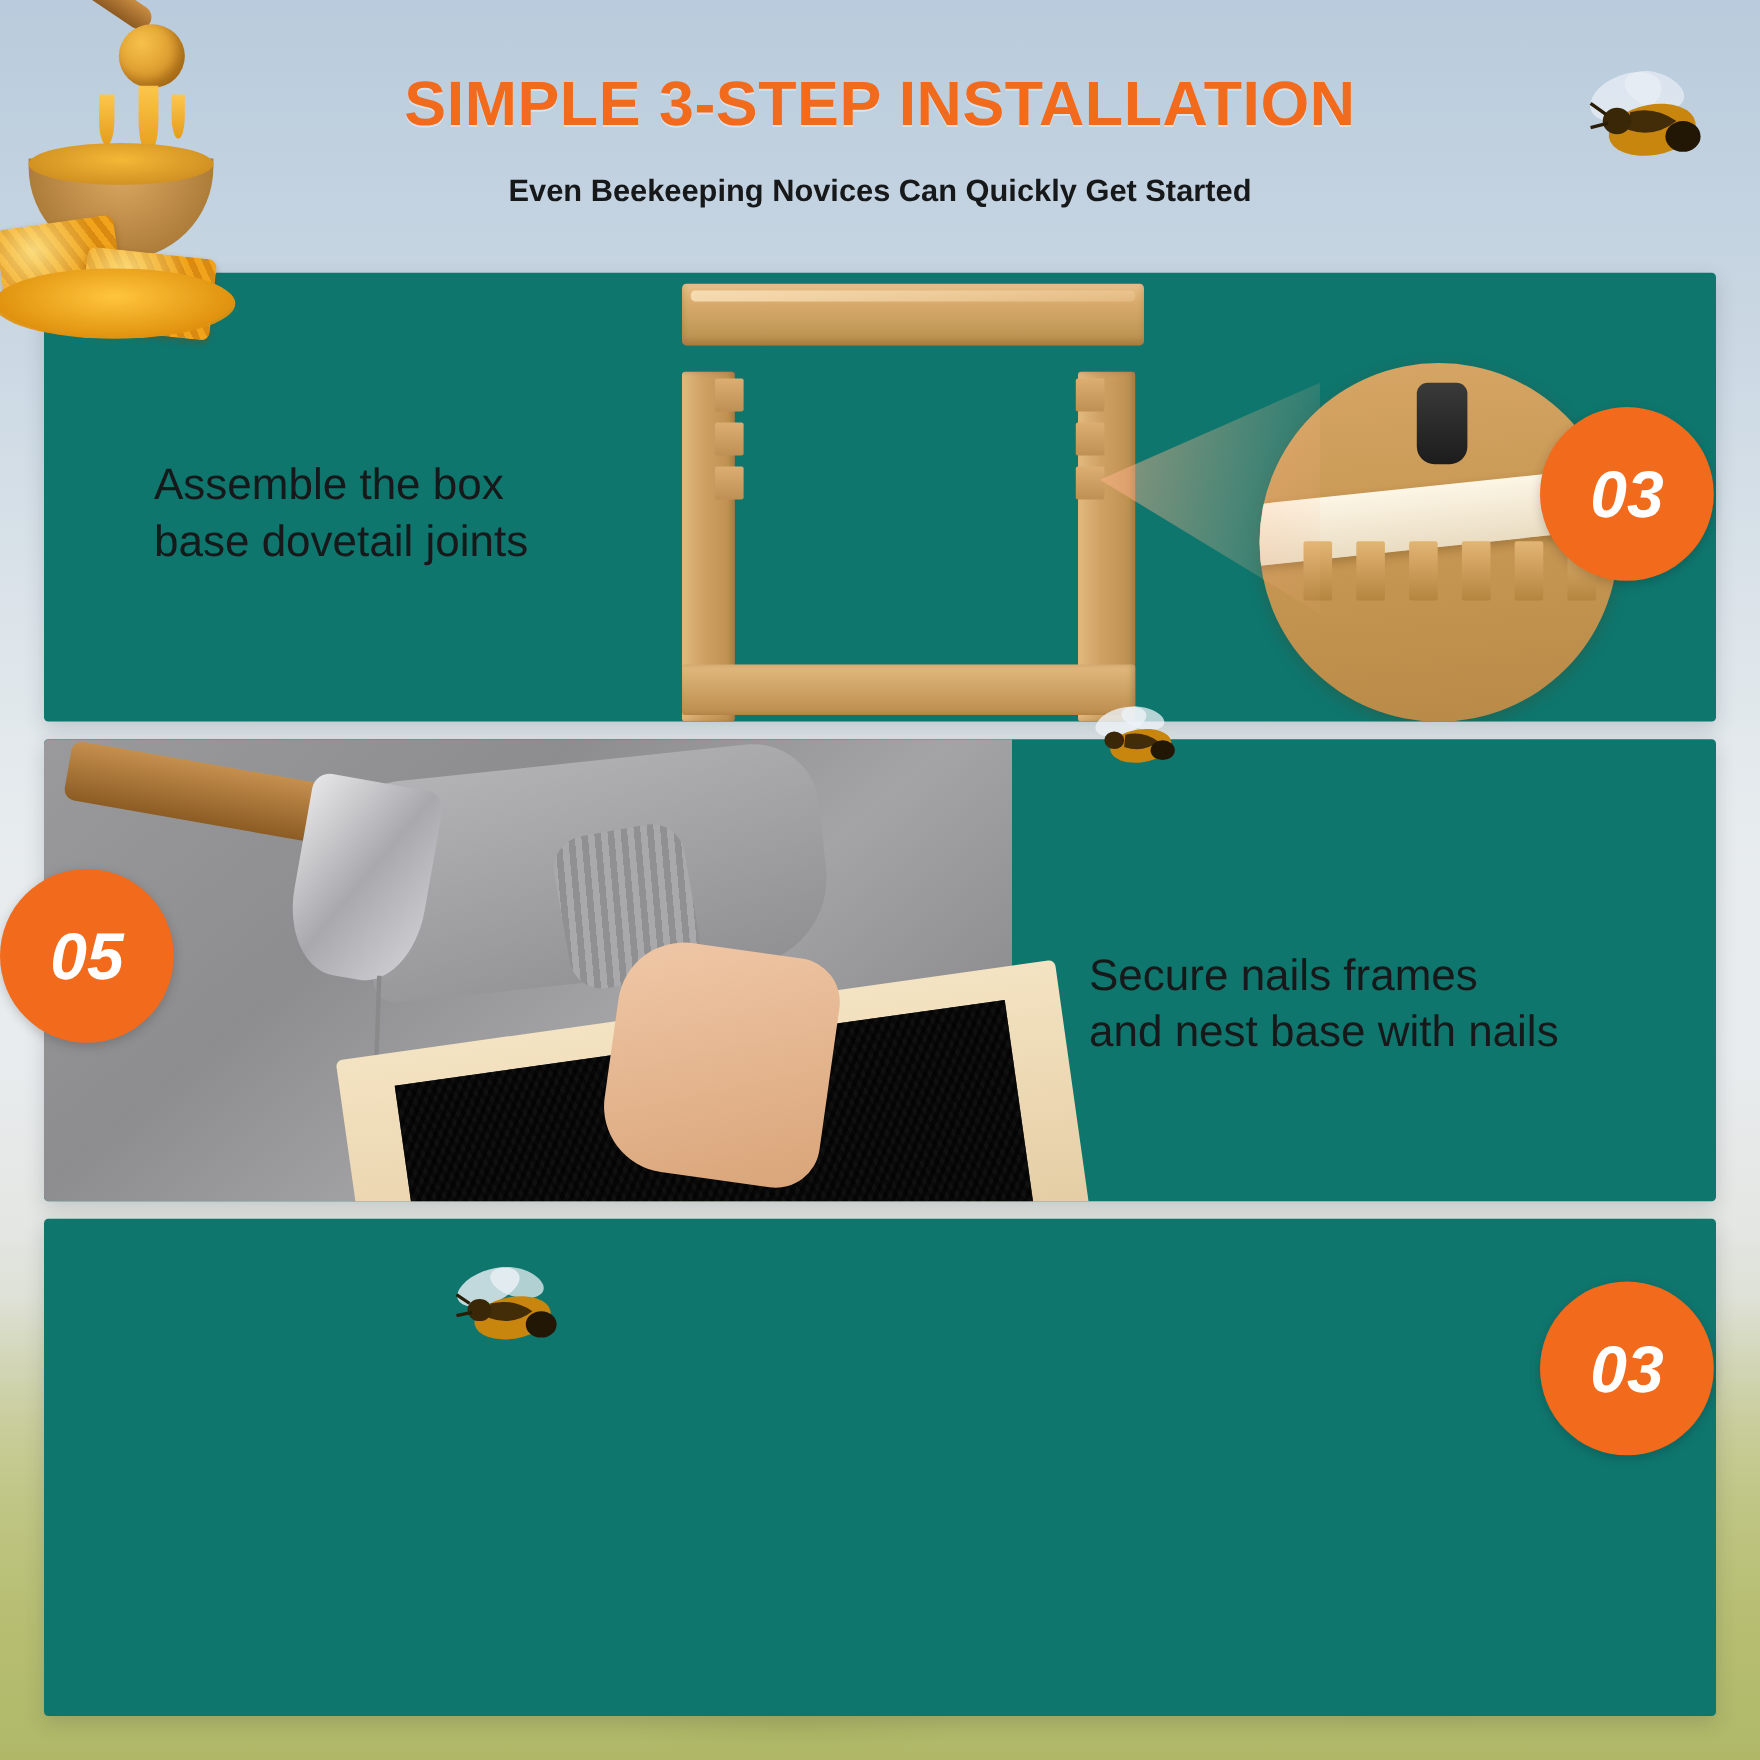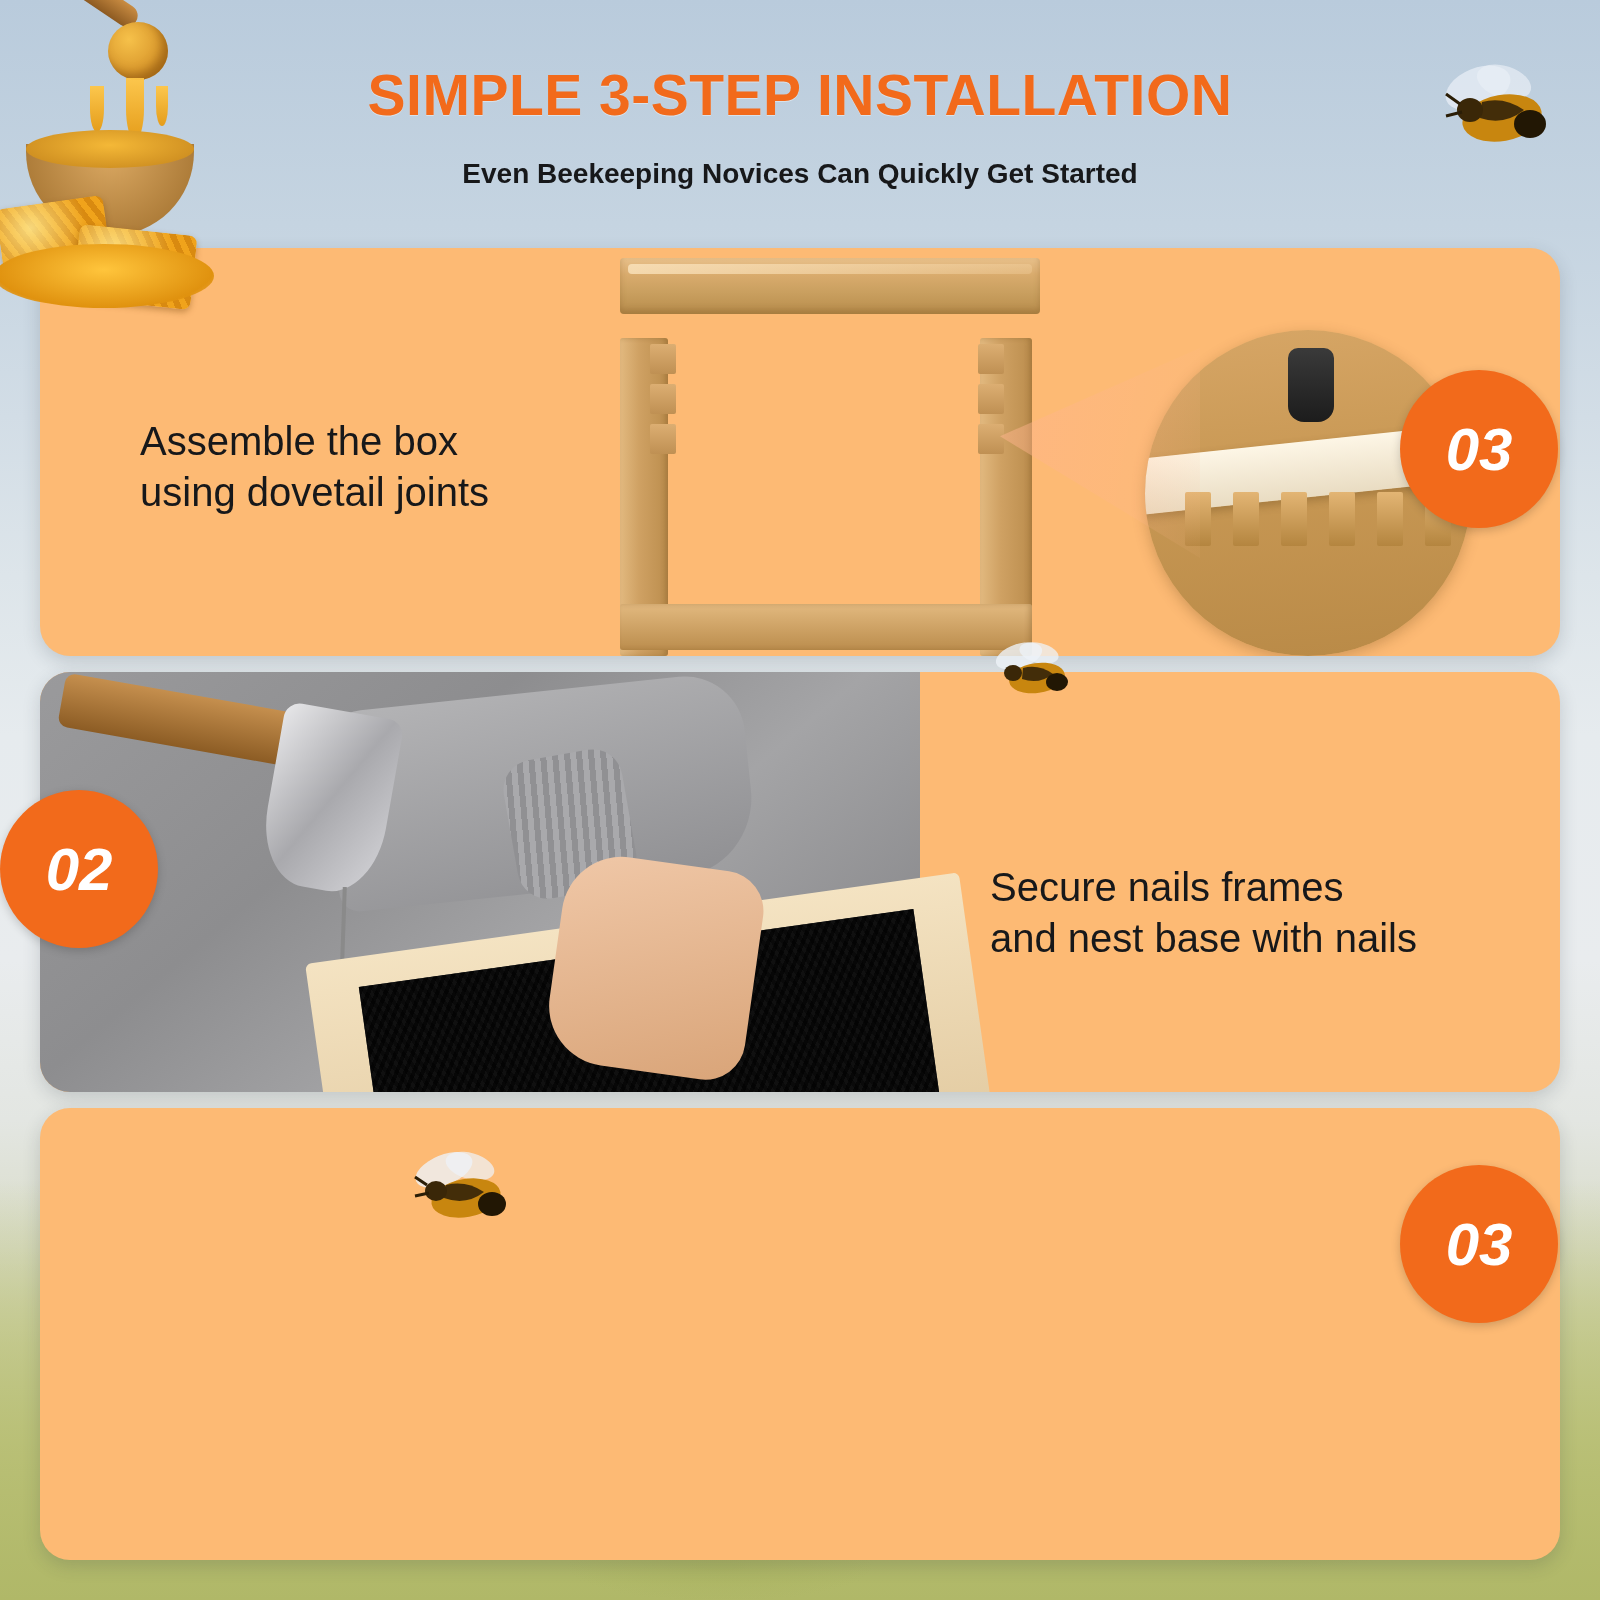--- a/index.html
+++ b/index.html
@@ -149,22 +149,22 @@
     position: absolute;
     right: 40px;
     top: 62px;
     width: 130px;
     height: 90px;
   }
 
   
   .card {
     position: absolute;
-    background: #fdba74;
-    border-radius: 30px;
+    background: #0f766e;
+    border-radius: 4px;
     overflow: hidden;
     box-shadow: 0 6px 18px rgba(40,50,60,0.18);
   }
   #card-1 { left: 40px; top: 248px;  width: 1520px; height: 408px; }
   #card-2 { left: 40px; top: 672px;  width: 1520px; height: 420px; }
   #card-3 { left: 40px; top: 1108px; width: 1520px; height: 452px; }
 
   .card-text {
     position: absolute;
     font-size: 40px;
@@ -475,21 +475,21 @@
       <span class="tooth" style="left:48px;"></span>
       <span class="tooth" style="left:96px;"></span>
       <span class="tooth" style="left:144px;"></span>
       <span class="tooth" style="left:192px;"></span>
       <span class="tooth" style="left:240px;"></span>
     </div>
   </div>
 
   <div class="card-text" id="card1-text">
     <div>Assemble the box</div>
-    <div>using dovetail joints</div>
+    <div>base dovetail joints</div>
   </div>
 </div>
 
 <div class="badge" id="badge-1">03</div>
 
 <svg class="bee" id="bee-card12" viewBox="0 0 92 62">
   <ellipse cx="34" cy="16" rx="24" ry="12" fill="#eef3f8" opacity="0.8" transform="rotate(-18 34 16)"></ellipse>
   <ellipse cx="54" cy="13" rx="20" ry="10" fill="#eef3f8" opacity="0.75" transform="rotate(14 54 13)"></ellipse>
   <ellipse cx="52" cy="38" rx="28" ry="15" fill="#c8860f" transform="rotate(-8 52 38)"></ellipse>
   <path d="M38 28 q16 -4 30 6 q-14 11 -31 5 z" fill="#2b1d08" opacity=".85"></path>
@@ -507,21 +507,21 @@
   <div class="frame-wood"></div>
   <div class="frame-foundation"></div>
   <div class="c2-hand"></div>
 
   <div class="card-text" id="card2-text">
     <div>Secure nails frames</div>
     <div>and nest base with nails</div>
   </div>
 </div>
 
-<div class="badge" id="badge-2">02</div>
+<div class="badge" id="badge-2">05</div>
 
 <div class="card" id="card-3">
 
 </div>
 
 <div class="badge" id="badge-3">03</div>
 
 <svg class="bee" id="bee-card3" viewBox="0 0 120 80">
   <ellipse cx="44" cy="20" rx="30" ry="15" fill="#eef3f8" opacity="0.8" transform="rotate(-22 44 20)"></ellipse>
   <ellipse cx="70" cy="16" rx="25" ry="13" fill="#eef3f8" opacity="0.72" transform="rotate(16 70 16)"></ellipse>

